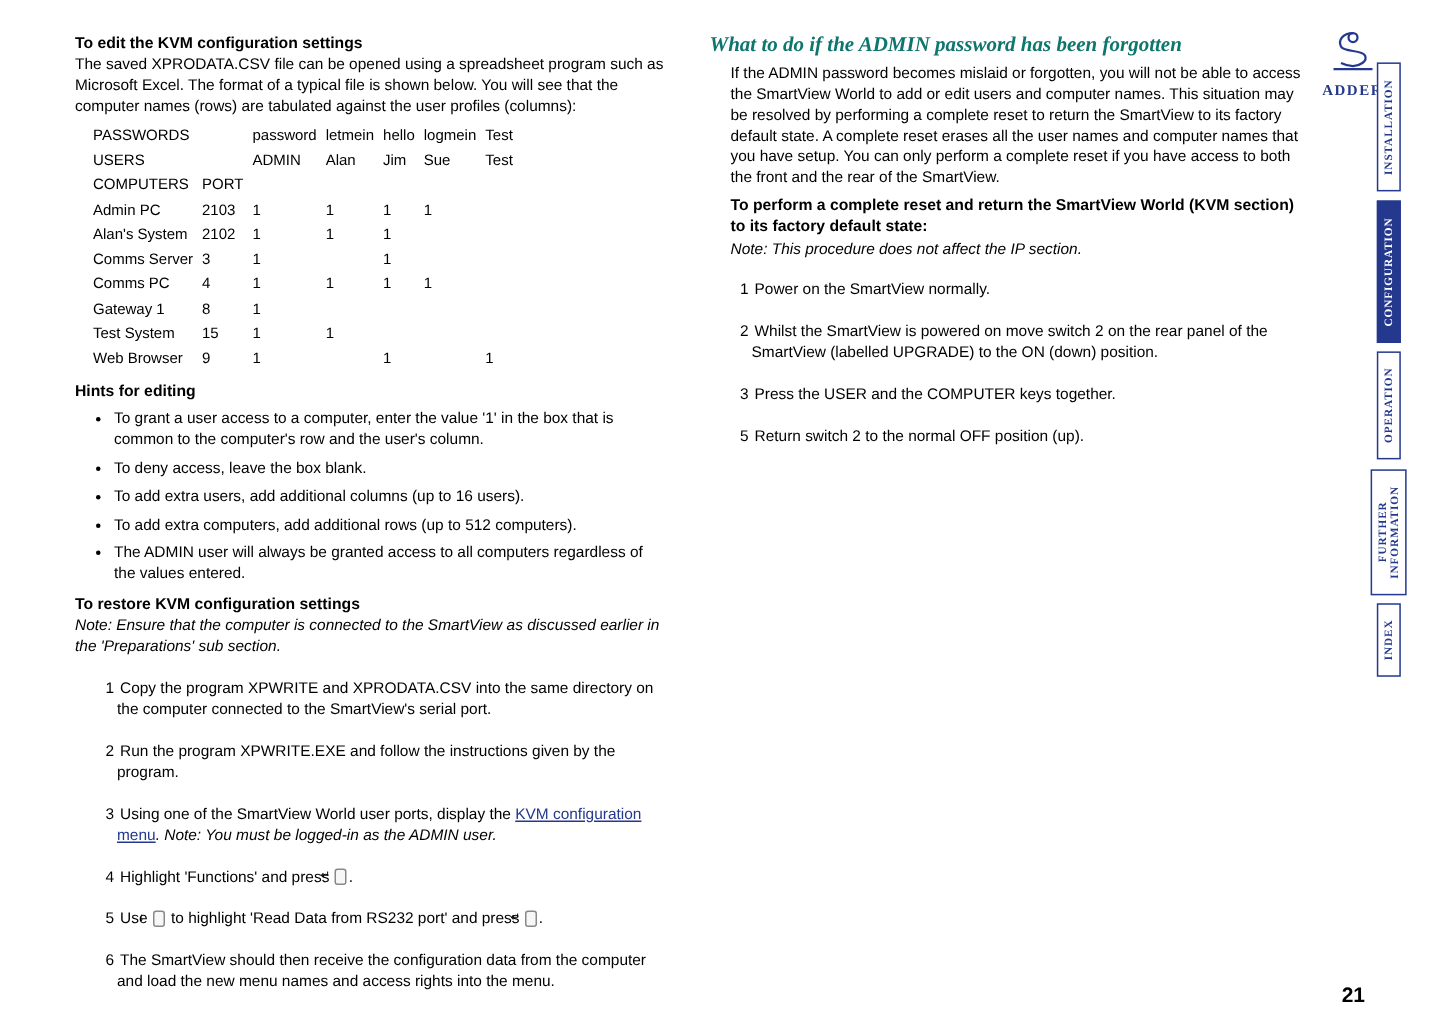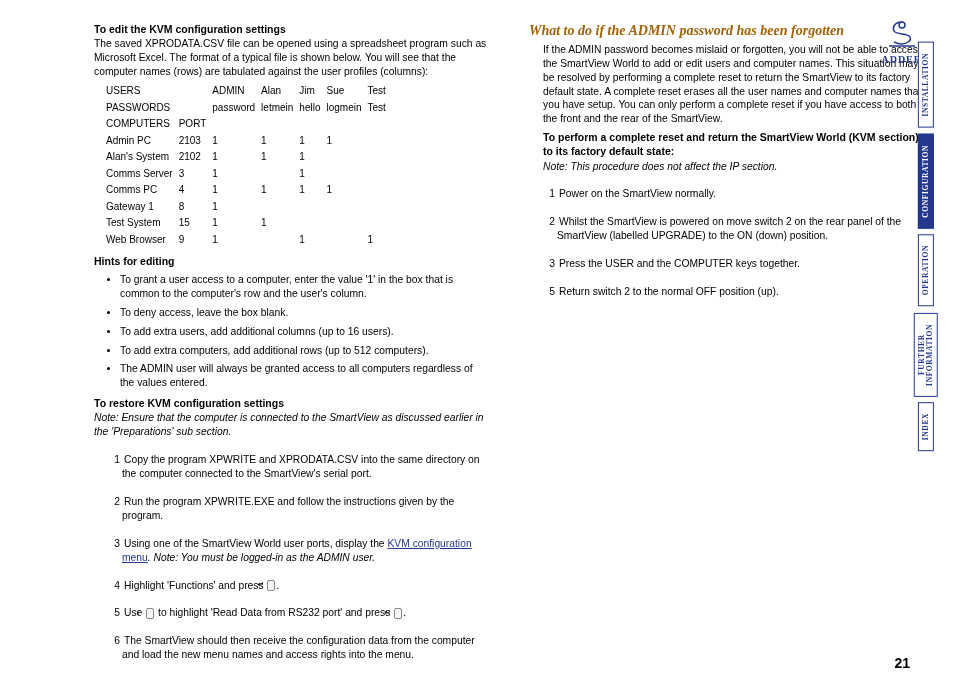--- a/index.html
+++ b/index.html
@@ -11,41 +11,40 @@
   }
   .page {
     width: 954px;
     height: 675px;
     position: relative;
     box-sizing: border-box;
     padding: 22px 30px 0 50px;
   }
   .columns {
     display: flex;
-    gap: 40px;
-    justify-content: flex-end;
+    gap: 28px;
   }
   .col {
     flex: 1 1 0;
     font-size: 10.3px;
     line-height: 1.35;
   }
   .col-left  { max-width: 395px; }
   .col-right { max-width: 395px; }
 
   h4.section-head {
     font-size: 10.5px;
     font-weight: 700;
     margin: 0 0 1px 0;
   }
   .serif-head {
     font-family: Georgia, "Times New Roman", serif;
     font-weight: 700;
     font-style: italic;
-    color: #a16207;
+    color: #0f766e;
     font-size: 14px;
     margin: 0 0 2px 0;
   }
   p { margin: 0 0 4px 0; }
   .indent { padding-left: 14px; }
   .note { font-style: italic; }
 
   table.kvm {
     border-collapse: collapse;
     font-size: 10px;
@@ -157,35 +156,35 @@
 
   <div class="columns">
 
     <div class="col col-left">
       <h4 class="section-head">To edit the KVM configuration settings</h4>
       <p>The saved XPRODATA.CSV file can be opened using a spreadsheet program such as Microsoft Excel. The format of a typical file is shown below. You will see that the computer names (rows) are tabulated against the user profiles (columns):</p>
 
       <table class="kvm">
         <tbody>
             <tr>
+          <td>PASSWORDS</td>
+              <td></td>
+              <td>password</td>
+              <td>letmein</td>
+              <td>hello</td>
+              <td>logmein</td>
+              <td>Test</td>
+        </tr>
+        <tr>
           <td>USERS</td>
               <td></td>
               <td>ADMIN</td>
               <td>Alan</td>
               <td>Jim</td>
               <td>Sue</td>
-              <td>Test</td>
-        </tr>
-        <tr>
-          <td>PASSWORDS</td>
-              <td></td>
-              <td>password</td>
-              <td>letmein</td>
-              <td>hello</td>
-              <td>logmein</td>
               <td>Test</td>
         </tr>
         <tr>
           <td>COMPUTERS</td>
               <td>PORT</td>
               <td></td>
               <td></td>
               <td></td>
               <td></td>
               <td></td>

